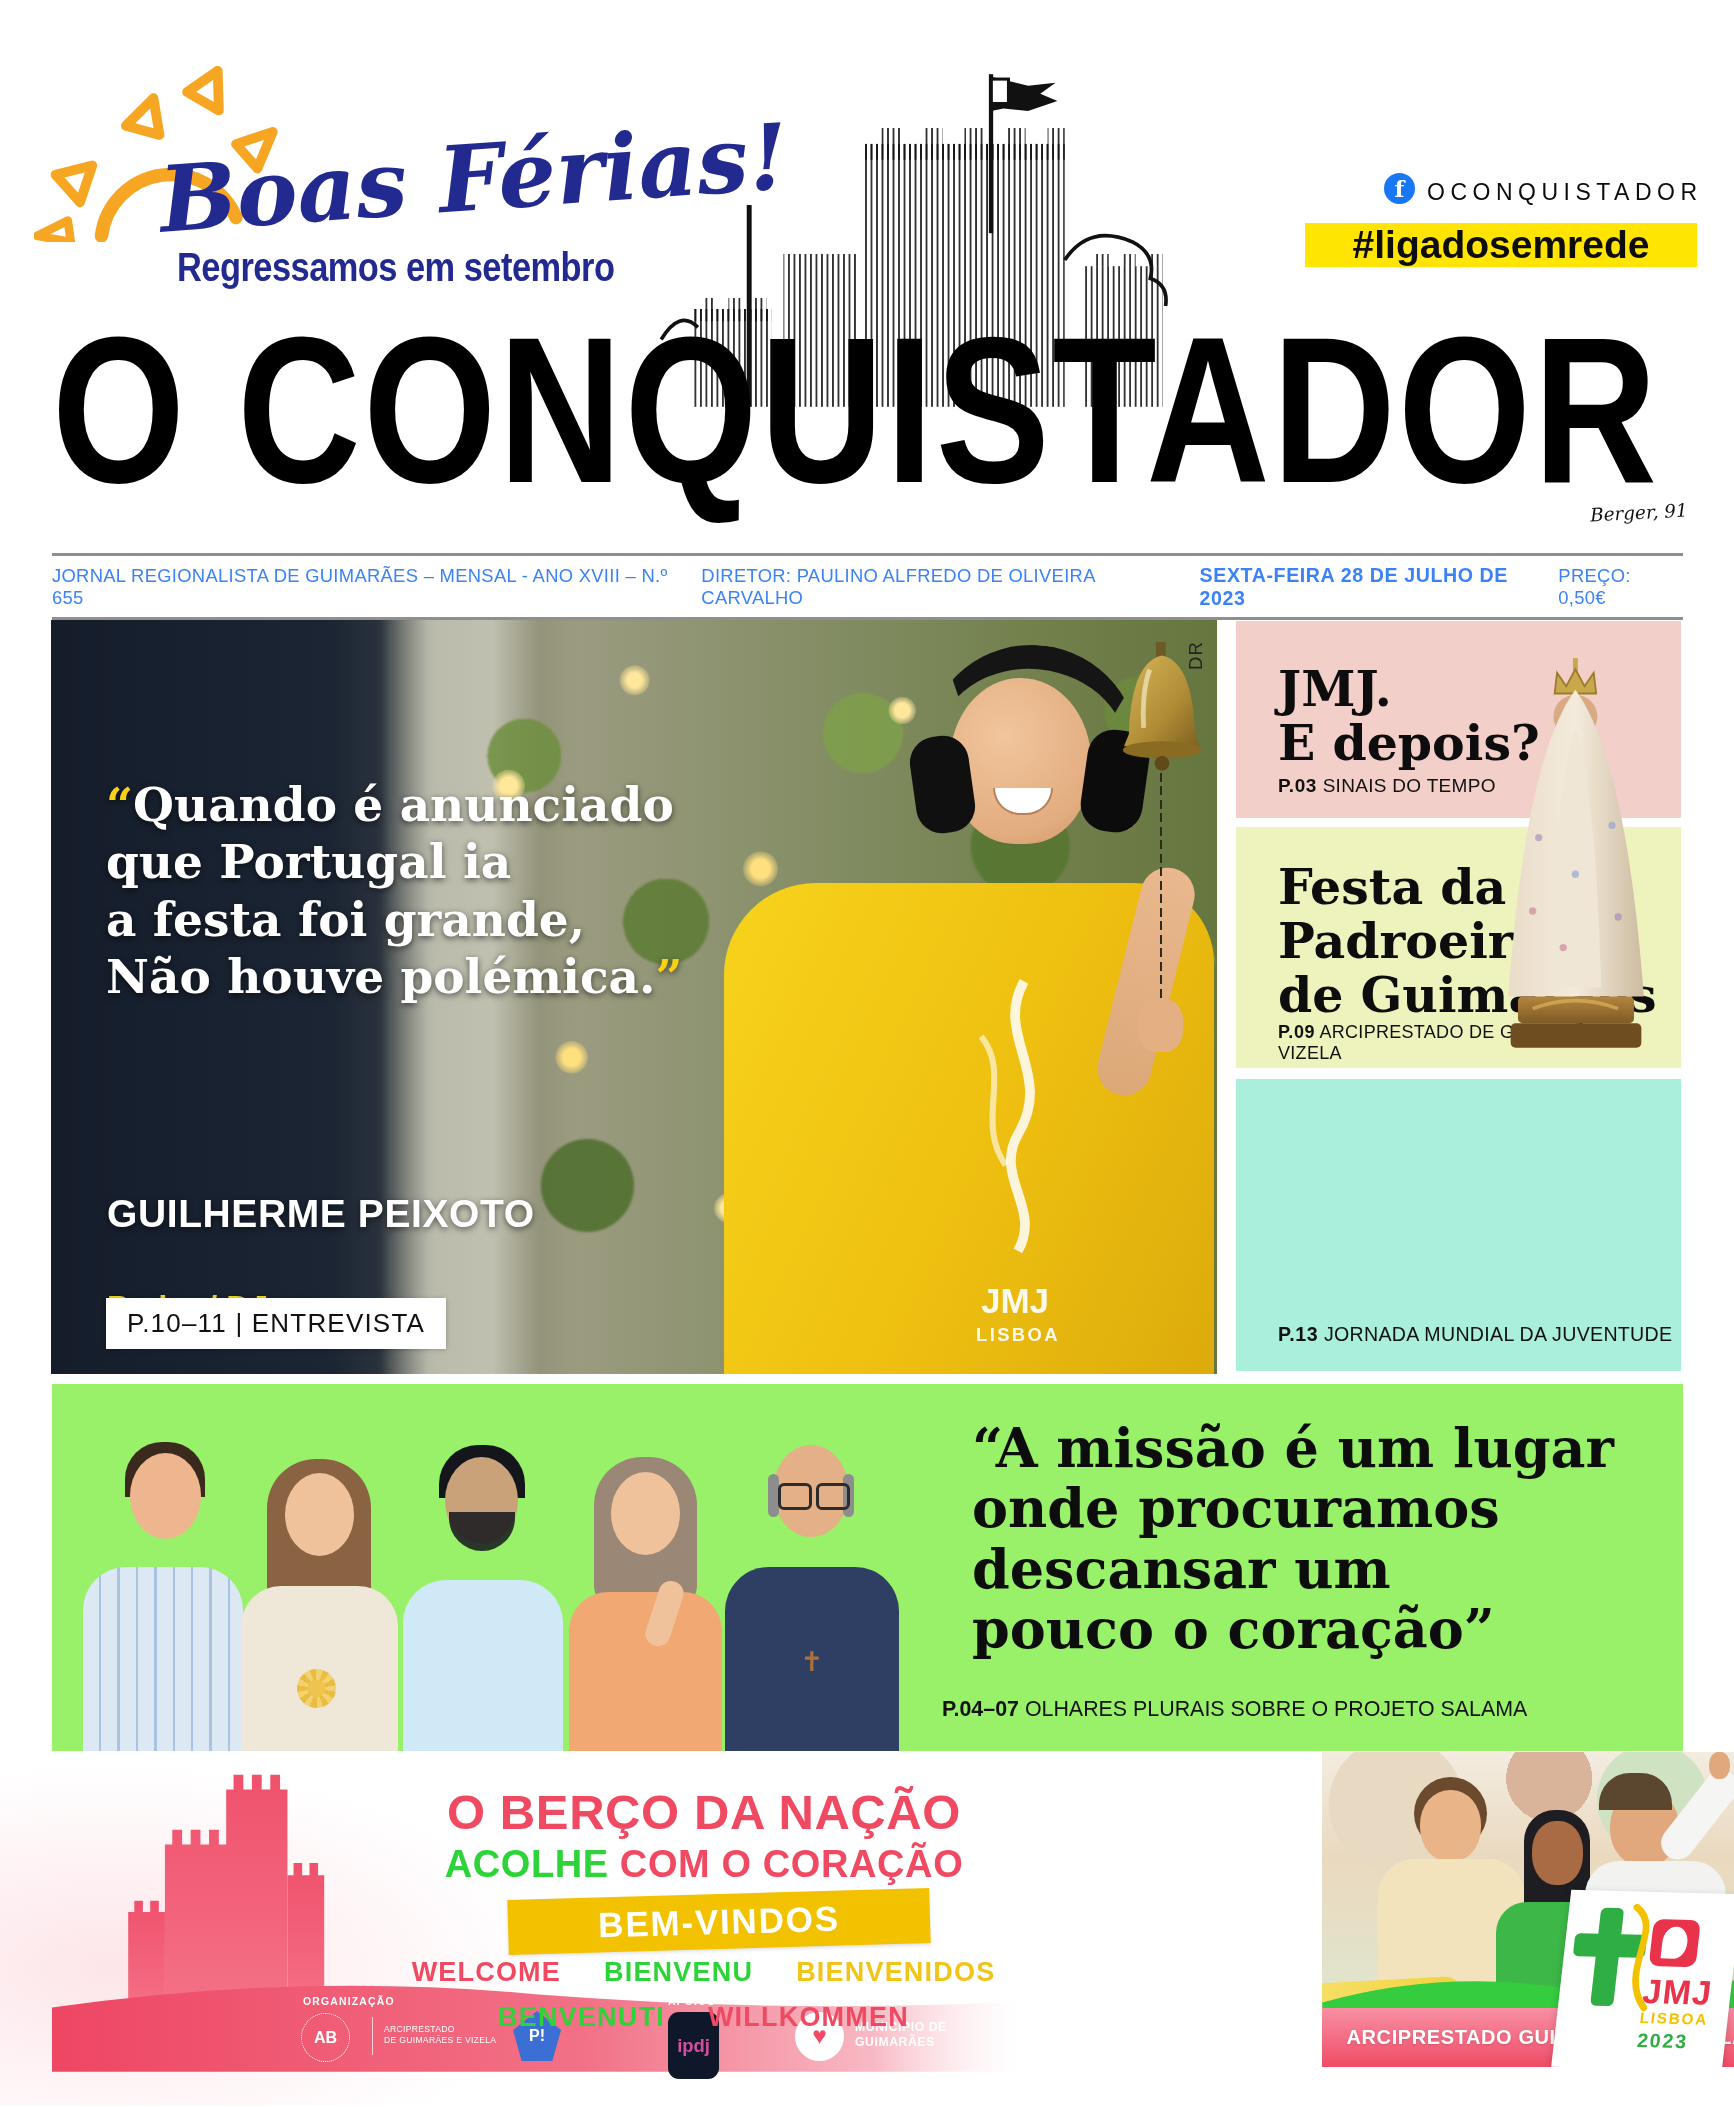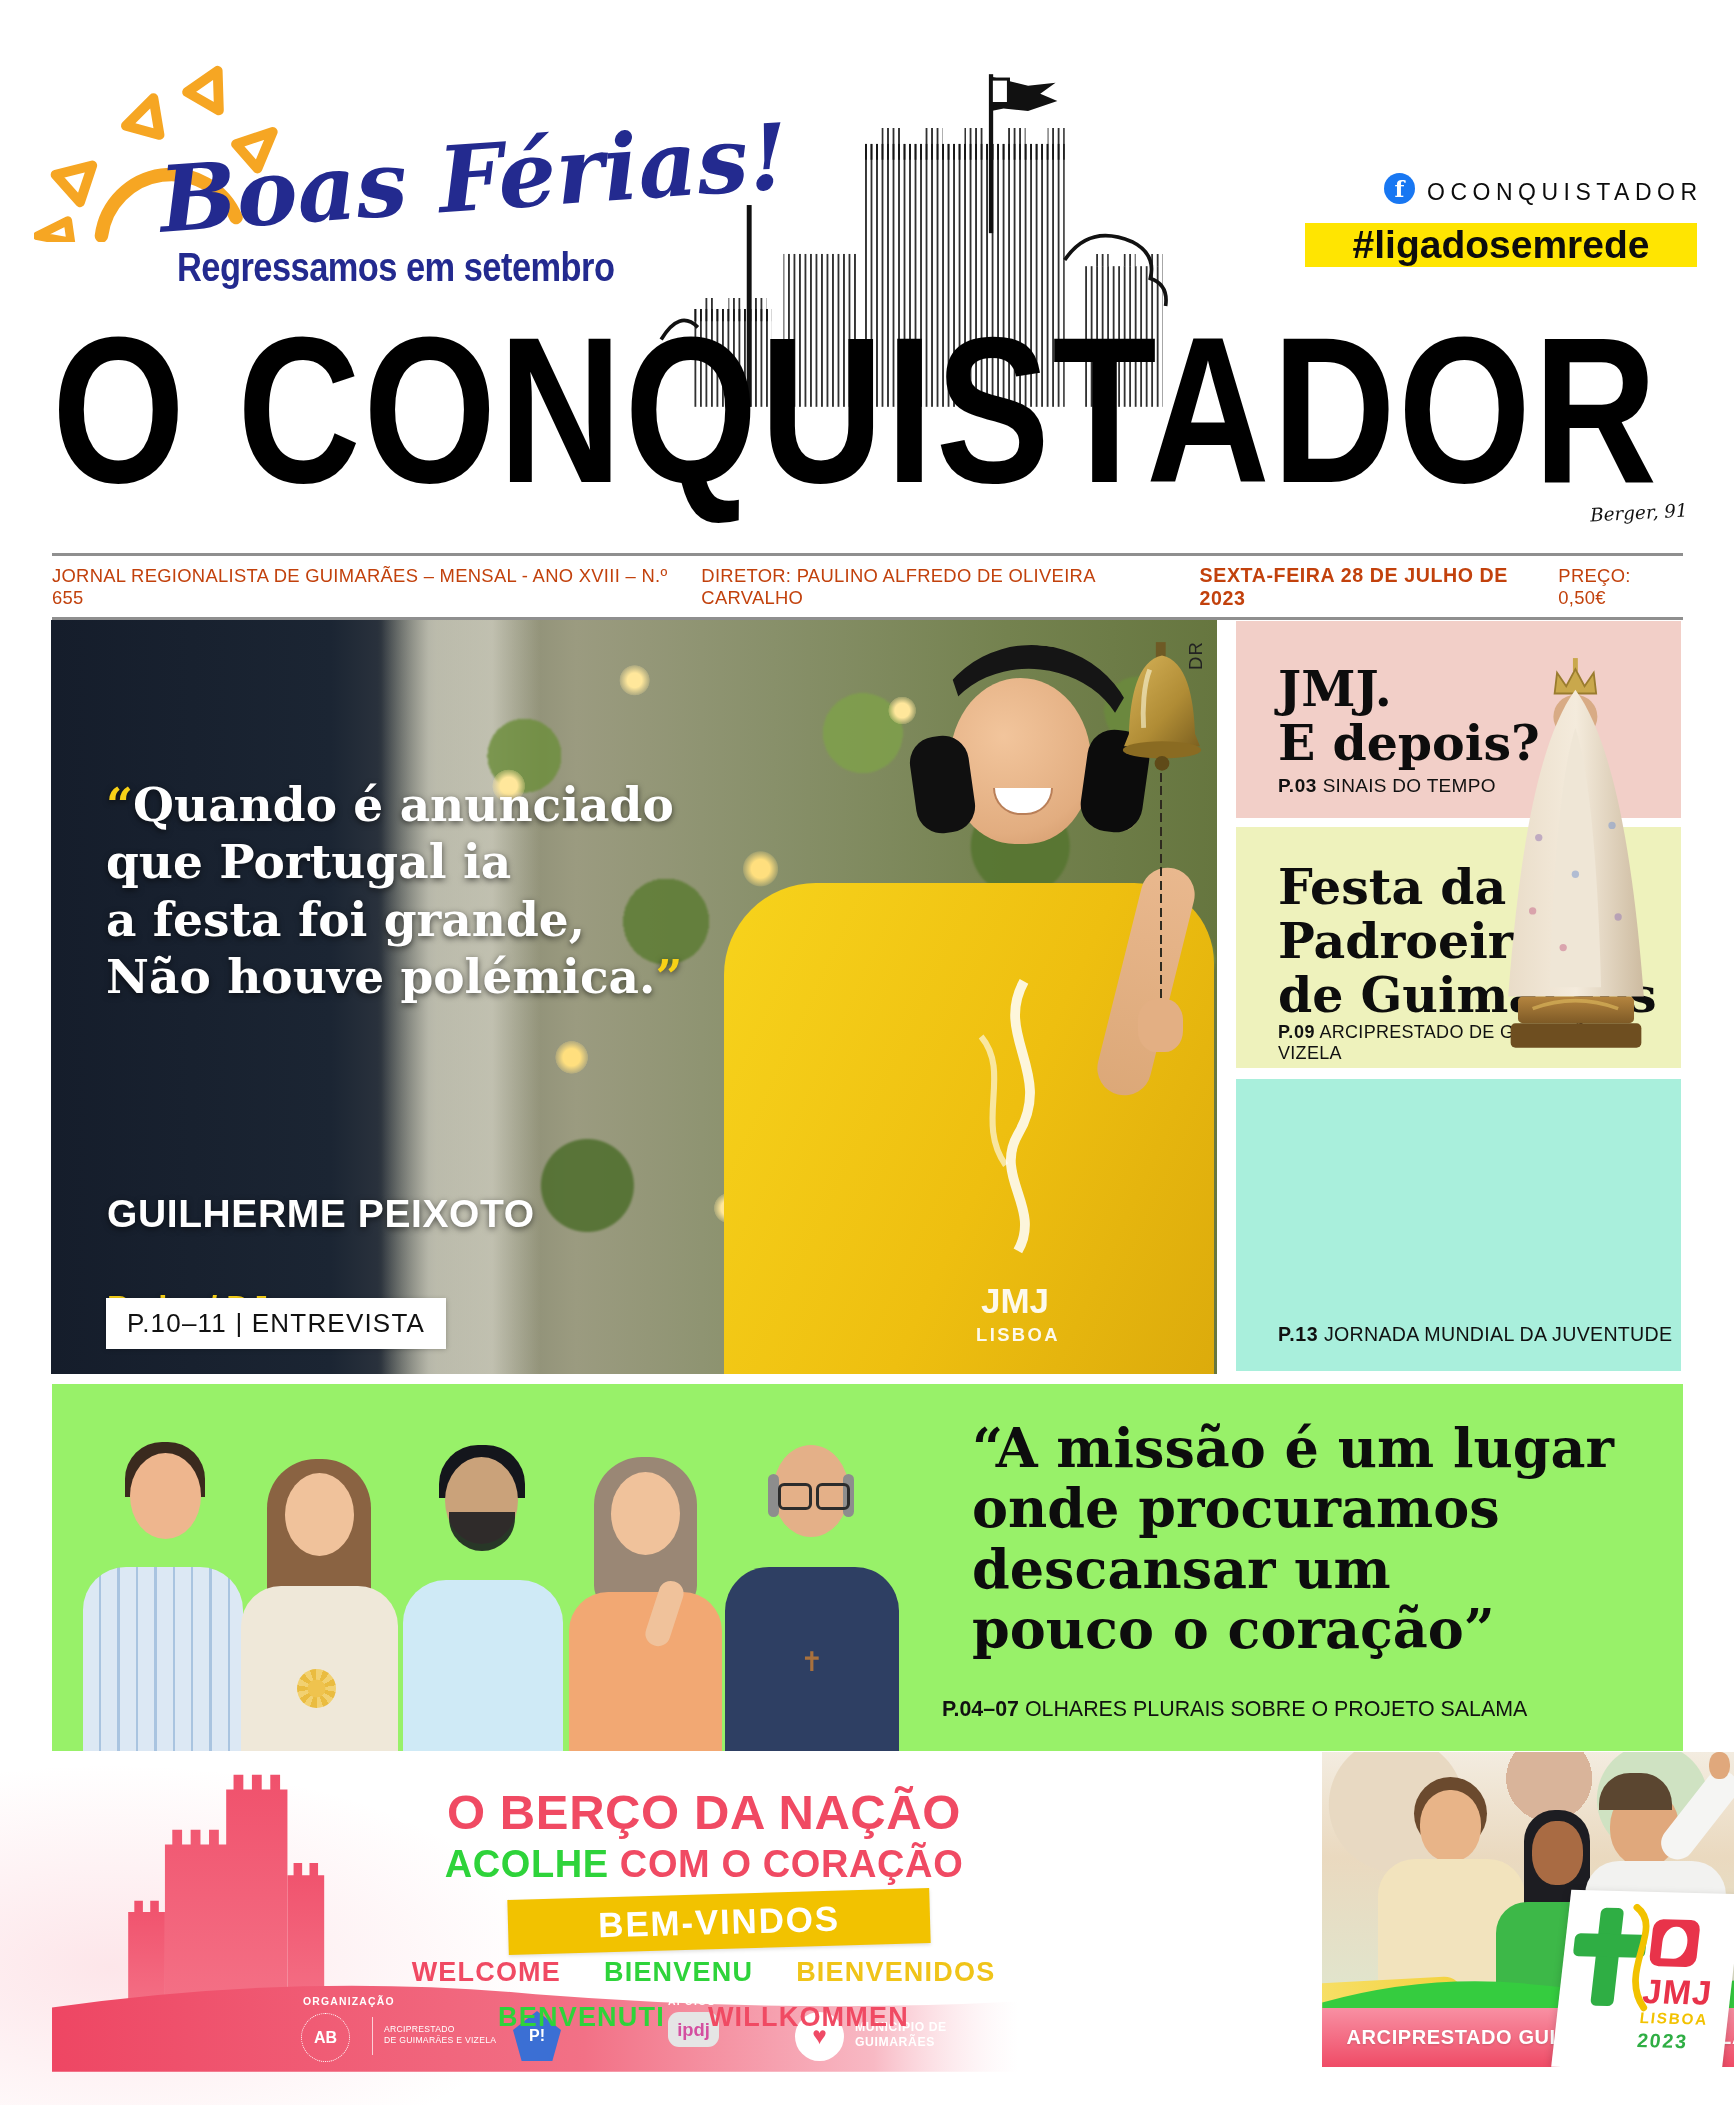--- a/index.html
+++ b/index.html
@@ -17,21 +17,21 @@
     font-weight:bold;font-size:23px;text-align:center;line-height:31px;font-family:"DejaVu Serif",serif;}
   .hashtag-box{background:#FFE501;display:flex;align-items:center;justify-content:center;}
   .hashtag-box span{font-weight:bold;font-size:39px;color:#0d0d0d;letter-spacing:0px;}
   .masthead{font-weight:bold;font-size:171px;letter-spacing:2.4px;color:#000;line-height:1;
     white-space:nowrap;transform:scaleY(1.22);transform-origin:left bottom;}
   .signature{font-family:"DejaVu Serif",serif;font-style:italic;font-size:18.4px;color:#111;
     transform:rotate(-3deg);}
 
   
   .infobar{border-top:3.1px solid #8f8f8f;border-bottom:3.1px solid #8f8f8f;display:flex;
-    align-items:center;justify-content:space-between;font-size:18.4px;letter-spacing:0.3px;color:#c2410c;}
+    align-items:center;justify-content:space-between;font-size:18.4px;letter-spacing:0.3px;color:#3b82f6;}
   .infobar .bold{font-weight:bold;font-size:19.6px;letter-spacing:0.6px;}
 
   
   .cover-photo{overflow:hidden;background:
      linear-gradient(90deg,#151d2b 0%,#1b2533 24%,#29313c 28%,#7d7f69 33%,#9b9b80 45%,#88906a 62%,#74824f 82%,#66763f 100%);}
   .window-strip{background:linear-gradient(90deg,rgba(235,233,220,.0),rgba(238,236,226,.55) 30%,rgba(238,236,226,.55) 70%,rgba(235,233,220,0));}
   .foliage{background:
      radial-gradient(circle at 12% 18%, #6f8f3f 0 37px, transparent 37px),
      radial-gradient(circle at 30% 40%, #5d7c34 0 43px, transparent 43px),
      radial-gradient(circle at 55% 15%, #7fa04b 0 40px, transparent 40px),
@@ -364,21 +364,21 @@
   <div class="abs" style="left:372px;top:2017px;width:1.2px;height:38px;background:rgba(255,255,255,.7);"></div>
   <div class="abs tiny-white" style="left:384px;top:2024px;">
     <div>ARCIPRESTADO</div>
     <div>DE GUIMARÃES E VIZELA</div>
   </div>
   <div class="abs" style="left:513px;top:2011px;width:48px;height:50px;background:#3b6fd4;
               clip-path:polygon(50% 0,100% 38%,82% 100%,18% 100%,0 38%);display:flex;align-items:center;justify-content:center;">
     <span style="color:#fff;font-weight:bold;font-size:16px;">P!</span>
   </div>
   <div class="abs band-label" style="left:668px;top:1996px;">APOIOS</div>
-  <div class="abs" style="left:668px;top:2012px;width:51px;height:35px;border-radius:11px;background:#e5e5e5;
+  <div class="abs" style="left:668px;top:2012px;width:51px;height:67px;border-radius:11px;background:#0f172a;
               display:flex;align-items:center;justify-content:center;">
     <span style="font-weight:bold;font-size:18.4px;color:#d44fa0;">ipdj</span>
   </div>
   <div class="abs" style="left:795px;top:2012px;width:49px;height:49px;border-radius:50%;background:#fff;
               display:flex;align-items:center;justify-content:center;">
     <span style="color:#ef4b66;font-size:24.5px;line-height:1;">♥</span>
   </div>
   <div class="abs muni-text" style="left:855px;top:2020px;">
     <div>MUNICÍPIO DE</div>
     <div>GUIMARÃES</div>

